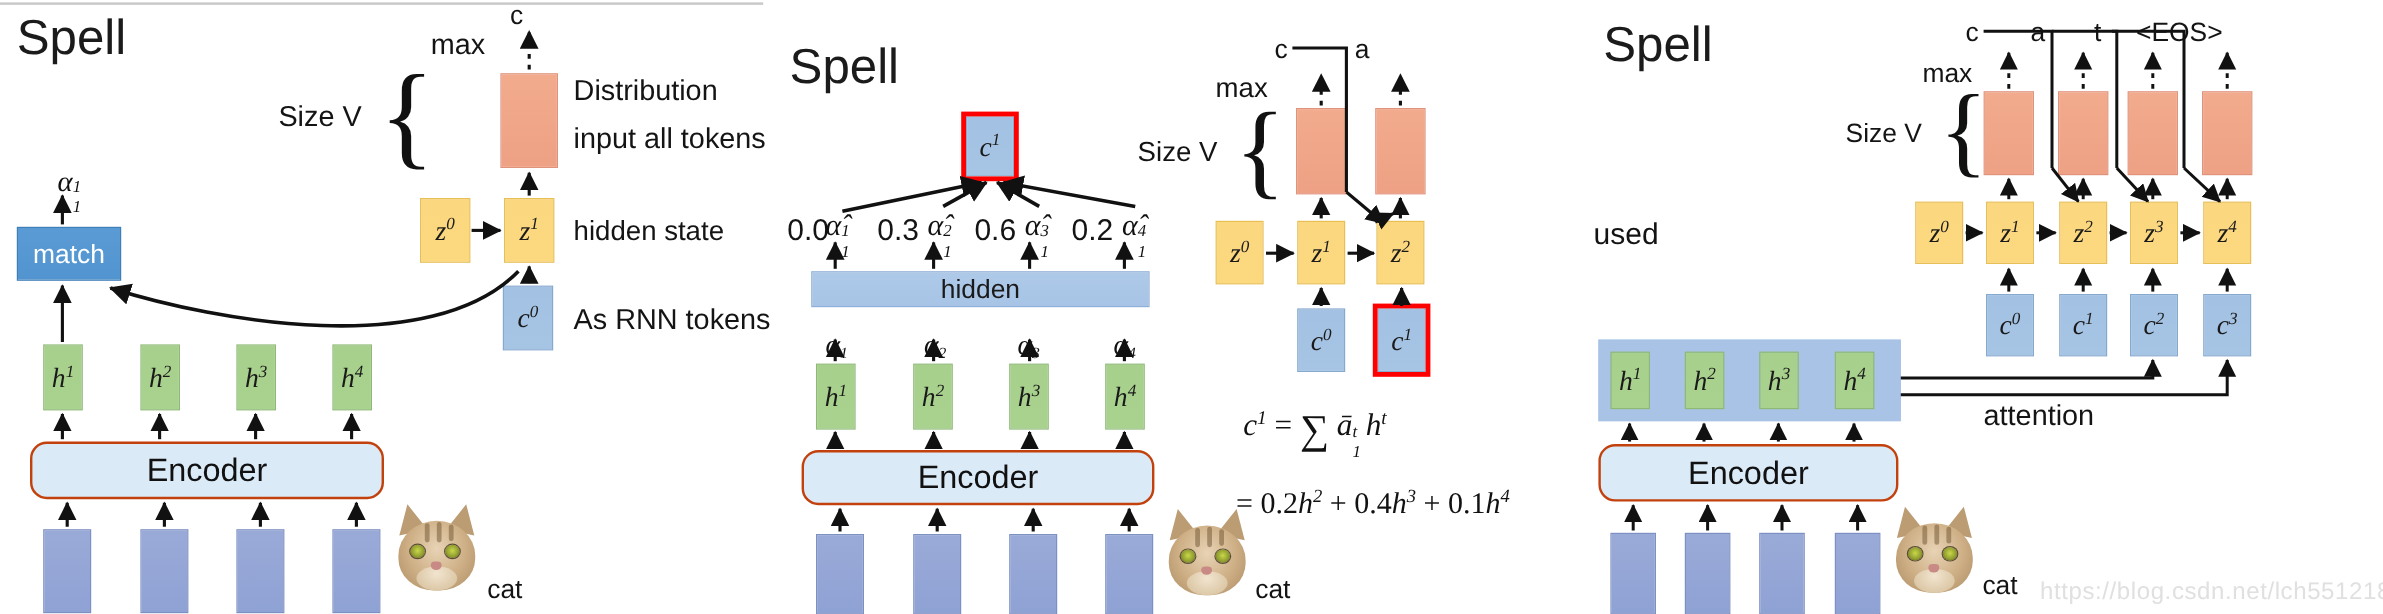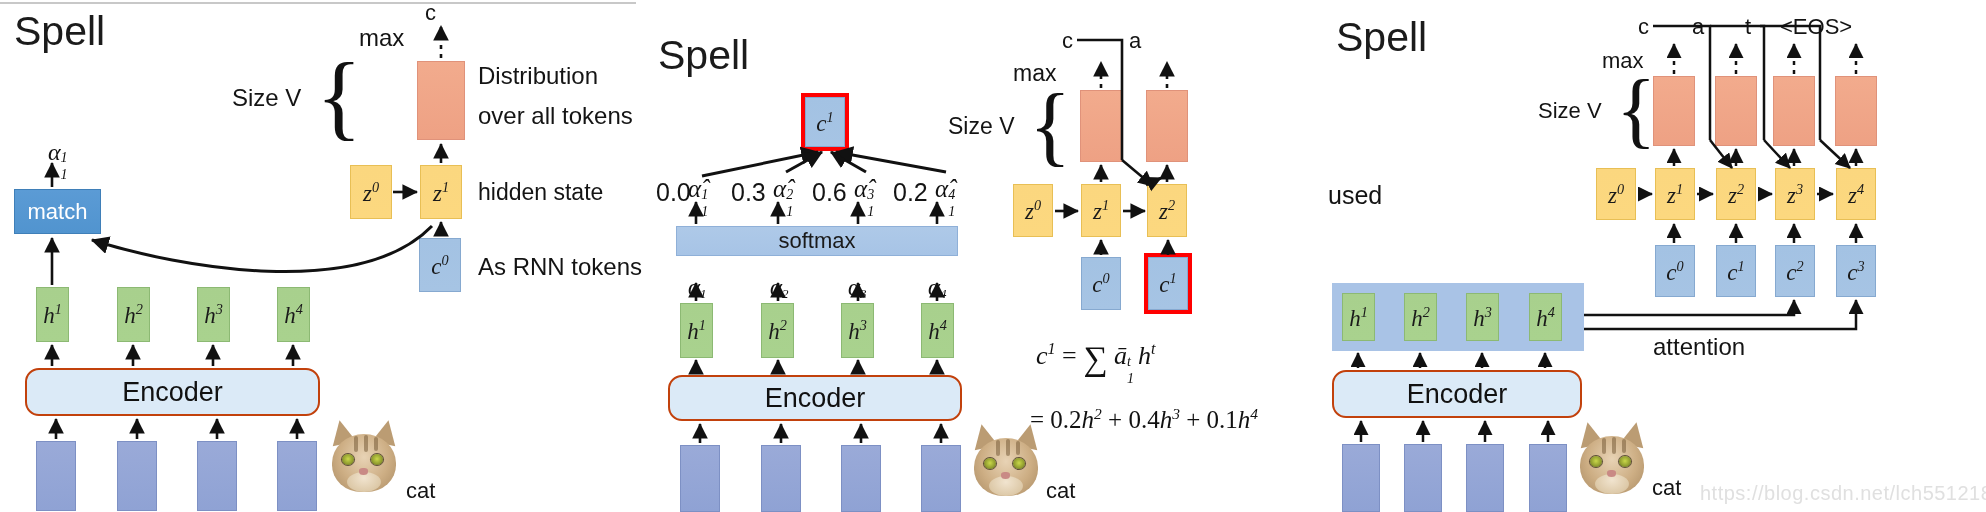--- a/index.html
+++ b/index.html
@@ -200,21 +200,21 @@
 
     <div class="lbl" style="left:359px; top:26px; font-size:24px;">max</div>
 
     <div class="lbl" style="left:232px; top:86px; font-size:24px;">Size V</div>
 
     <div class="brace" style="left:316px; top:48px; font-size:96px;">{</div>
 
     <div class="box salmon" style="left:417px; top:61px; width:48px; height:79px;"></div>
 
     <div class="lbl" style="left:478px; top:64px; font-size:24px;">Distribution</div>
-    <div class="lbl" style="left:478px; top:104px; font-size:24px;">over all tokens</div>
+    <div class="lbl" style="left:478px; top:104px; font-size:24px;">input all tokens</div>
 
     <div class="box yellow" style="left:350px; top:165px; width:42px; height:54px;">
       <span>
         <span>z</span><span class="sup">0</span>
       </span>
     </div>
     <div class="box yellow" style="left:420px; top:165px; width:42px; height:54px;">
       <span>
         <span>z</span><span class="sup">1</span>
       </span>
@@ -336,21 +336,21 @@
         <span style="position:absolute; left:0; top:8px; font-size:14px;">1</span></span>
     </div>
 
     <div class="lbl" style="left:253px; top:180px; font-size:25px;">0.2</div>
     <div class="mlbl" style="left:295px; top:176px; font-size:25px;">
       <span>α̂</span><span style="position:relative; display:inline-block; width:11px;">
         <span style="position:absolute; left:0; top:-9px; font-size:14px;">4</span>
         <span style="position:absolute; left:0; top:8px; font-size:14px;">1</span></span>
     </div>
 
-    <div class="box softmax" style="left:36px; top:226px; width:282px; height:30px;">softmax</div>
+    <div class="box softmax" style="left:36px; top:226px; width:282px; height:30px;">hidden</div>
 
     <div class="mlbl" style="left:48px; top:276px; font-size:23px;">
       α<span style="position:relative; display:inline-block; width:11px;">
         <span style="position:absolute; left:0; top:-8px; font-size:13px;">1</span>
         <span style="position:absolute; left:0; top:8px; font-size:13px;">1</span></span>
     </div>
     <div class="mlbl" style="left:130px; top:276px; font-size:23px;">
       α<span style="position:relative; display:inline-block; width:11px;">
         <span style="position:absolute; left:0; top:-8px; font-size:13px;">2</span>
         <span style="position:absolute; left:0; top:8px; font-size:13px;">1</span></span>

